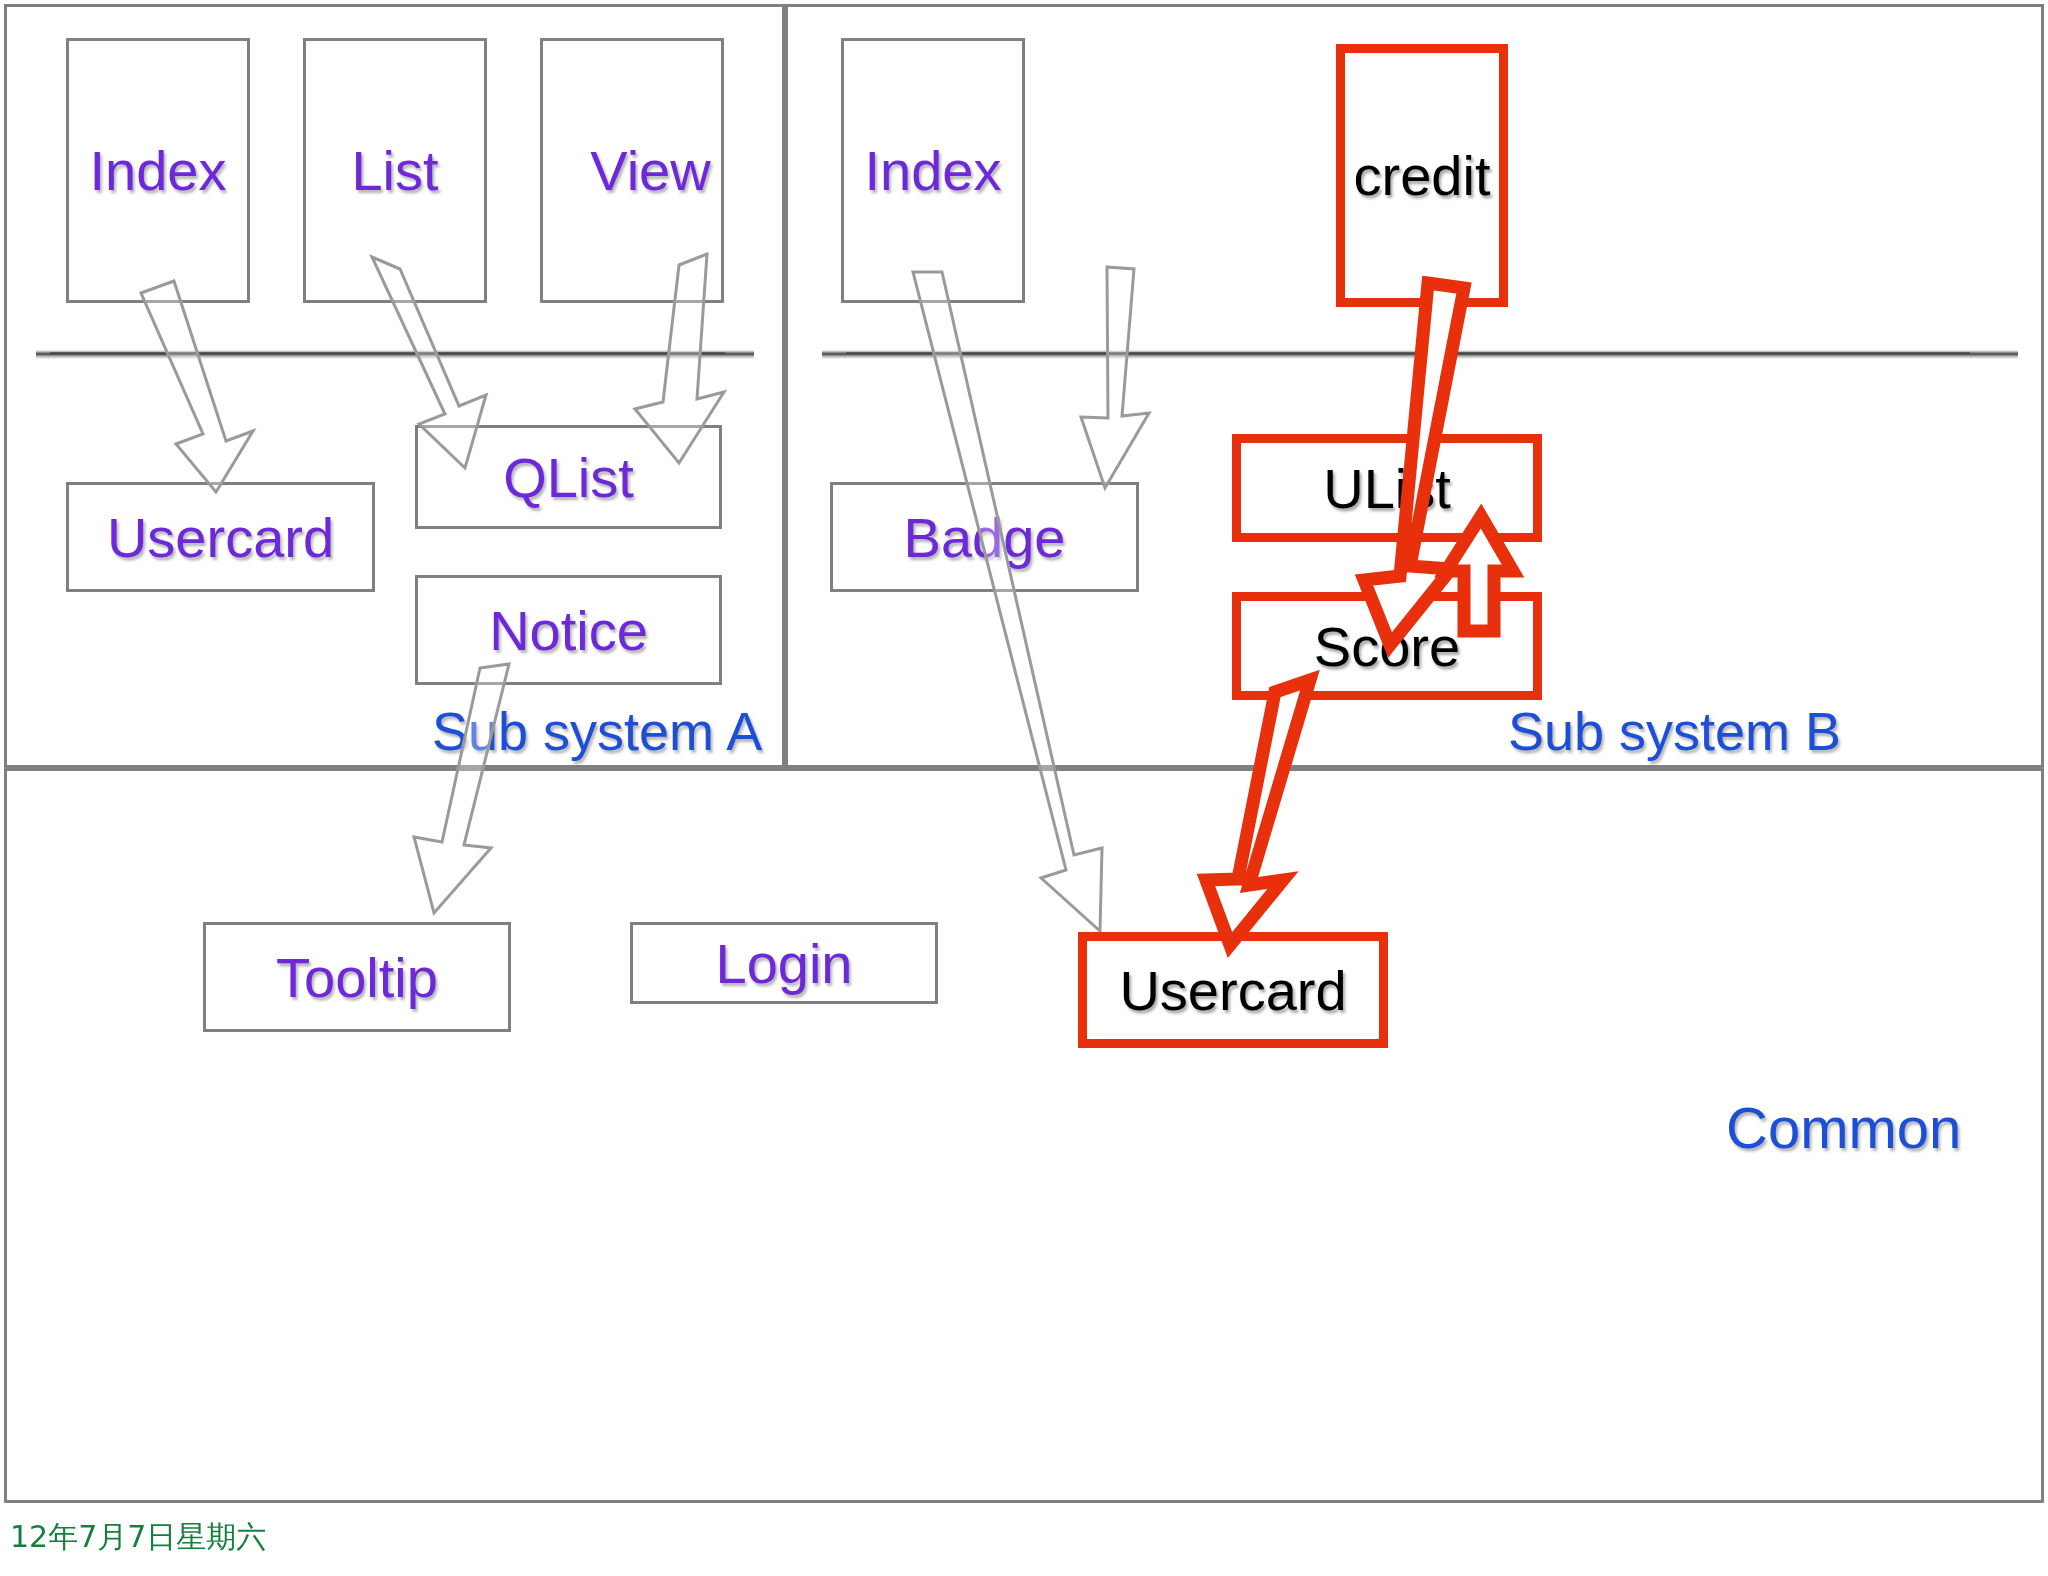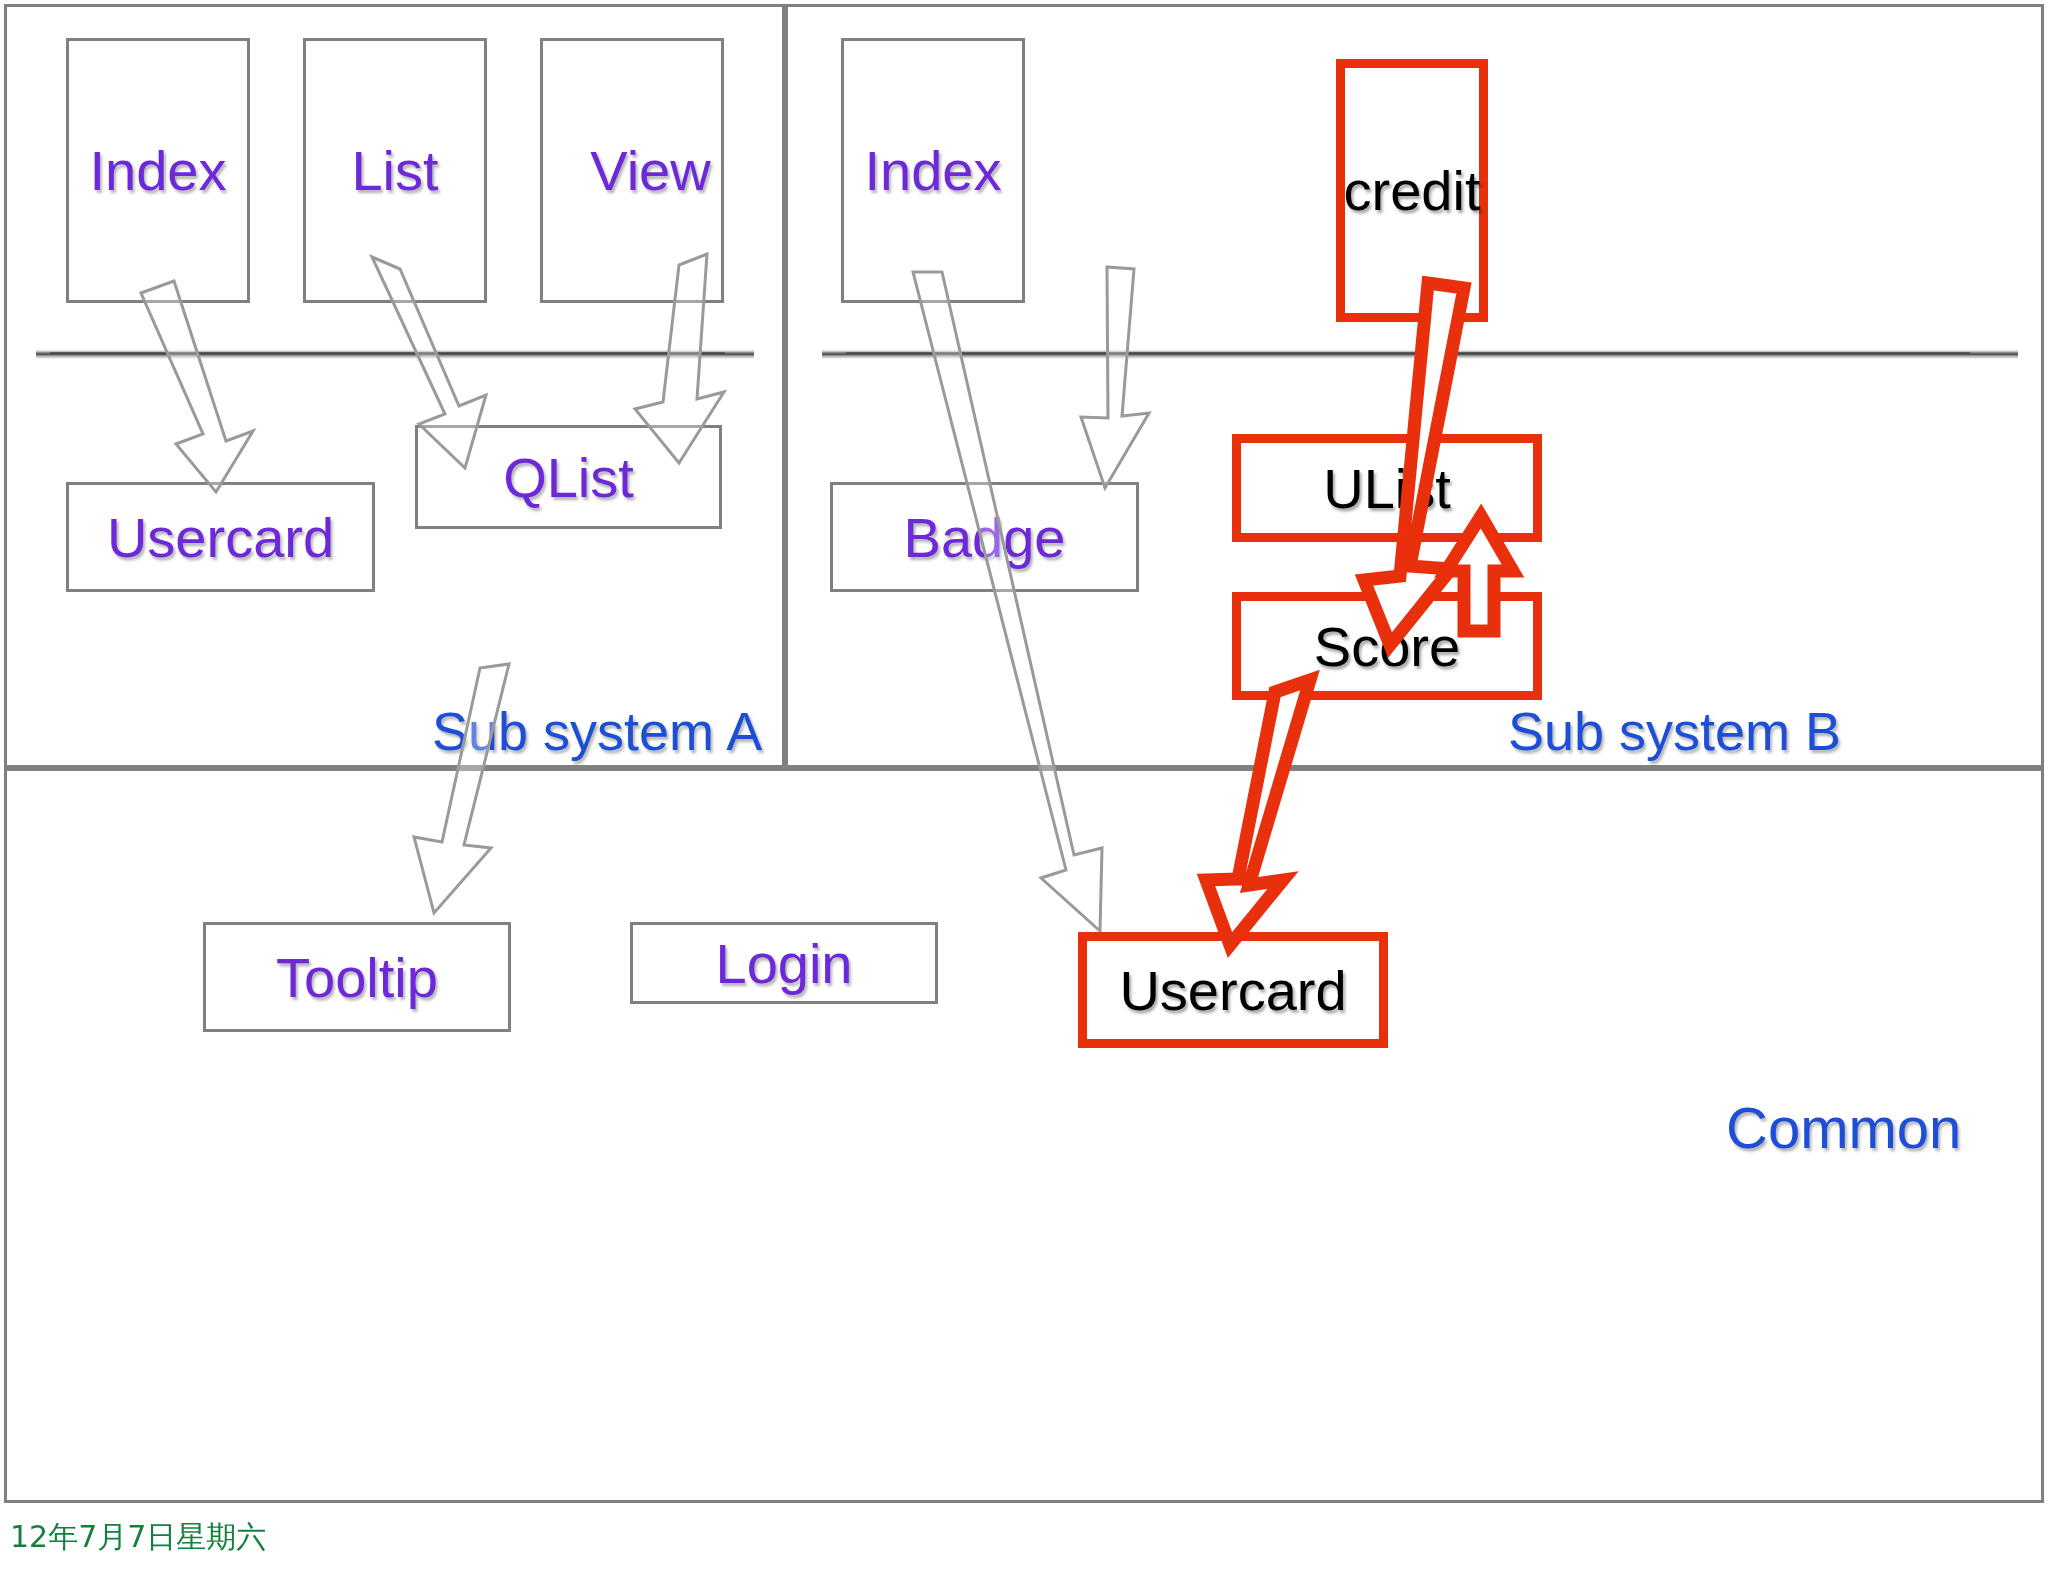--- a/index.html
+++ b/index.html
@@ -95,25 +95,28 @@
   <div class="node tall" style="left:540px;top:38px;width:184px;height:265px;padding-left:37px;">
     <span>View</span>
   </div>
 
   <div class="node" style="left:66px;top:482px;width:309px;height:110px;">
     <span>Usercard</span>
   </div>
   <div class="node" style="left:415px;top:425px;width:307px;height:104px;">
     <span>QList</span>
   </div>
+  <div class="node" style="left:415px;top:575px;width:307px;height:110px;">
+    <span>Notice</span>
+  </div>
 
   <div class="node tall" style="left:841px;top:38px;width:184px;height:265px;">
     <span>Index</span>
   </div>
-  <div class="node tall red" style="left:1336px;top:59px;width:152px;height:263px;">
+  <div class="node tall red" style="left:1336px;top:44px;width:172px;height:263px;">
     <span>credit</span>
   </div>
 
   <div class="node" style="left:830px;top:482px;width:309px;height:110px;">
     <span>Badge</span>
   </div>
   <div class="node red" style="left:1232px;top:434px;width:310px;height:108px;">
     <span>UList</span>
   </div>
   <div class="node red" style="left:1232px;top:592px;width:310px;height:108px;">

